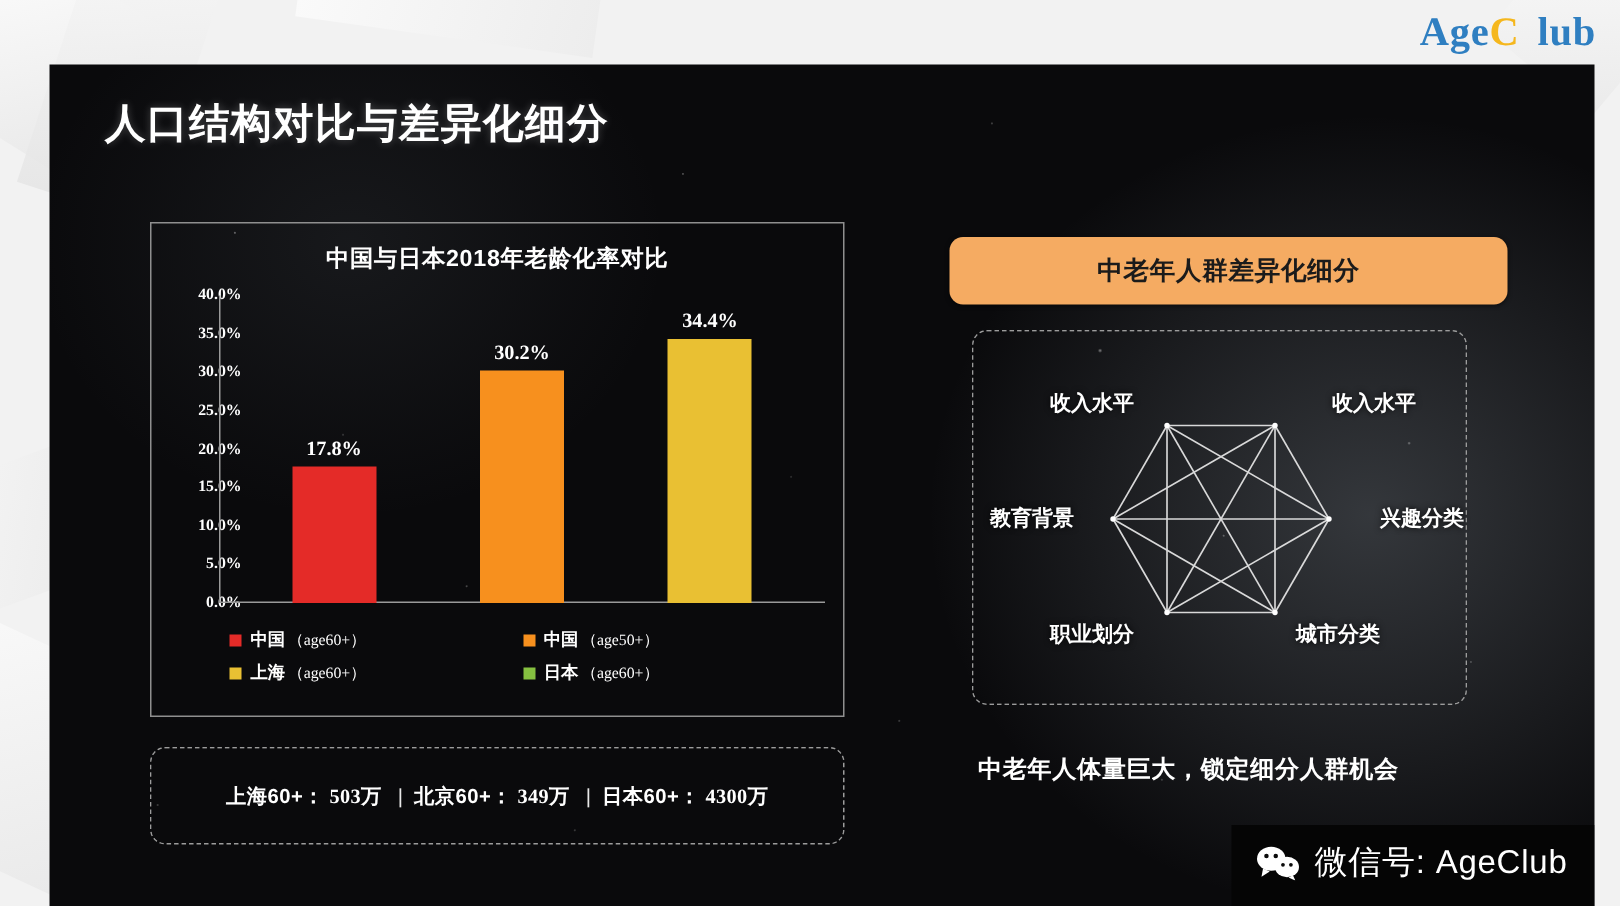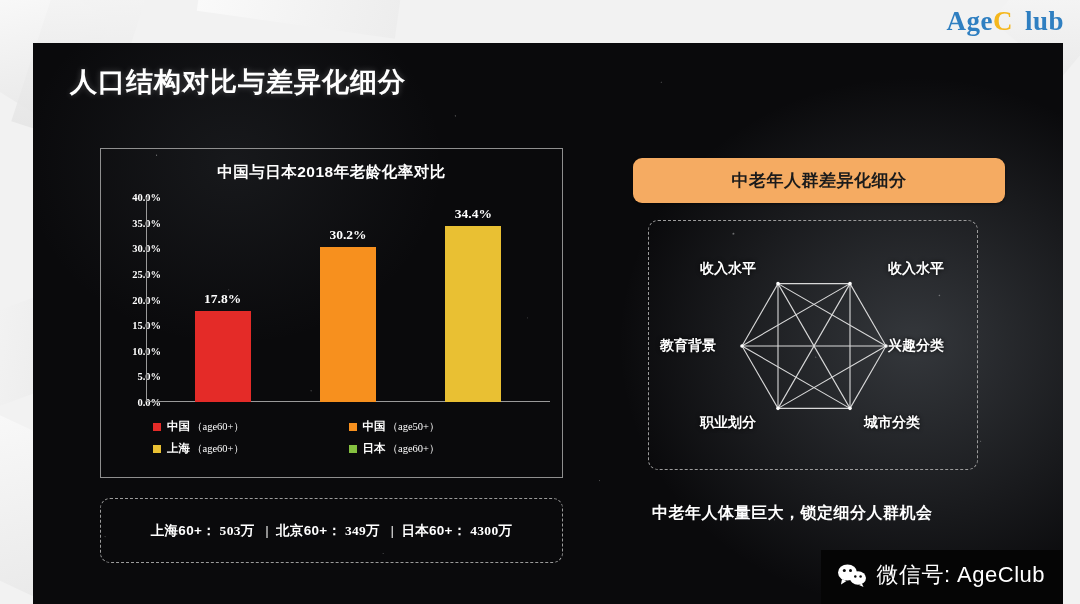--- a/index.html
+++ b/index.html
@@ -253,21 +253,21 @@
           <circle cx="129" cy="62.646170927520416" r="1.8" fill="#ffffff"></circle>
           <circle cx="201" cy="62.64617092752042" r="1.8" fill="#ffffff"></circle>
           <circle cx="237" cy="125" r="1.8" fill="#ffffff"></circle>
           <circle cx="201" cy="187.35382907247958" r="1.8" fill="#ffffff"></circle>
           <circle cx="129" cy="187.35382907247958" r="1.8" fill="#ffffff"></circle>
           <circle cx="93" cy="125.00000000000001" r="1.8" fill="#ffffff"></circle>
         </g>
     </svg>
   <div class="hex-label" style="left: 51px; top: 38.6462px;">收入水平</div>
       <div class="hex-label" style="left: 215px; top: 38.6462px; padding-left: 24px;">收入水平</div>
-      <div class="hex-label" style="left: 239px; top: 116px;">兴趣分类</div>
+      <div class="hex-label" style="left: 271px; top: 116px;">兴趣分类</div>
       <div class="hex-label" style="left: 215px; top: 193.354px;">城市分类</div>
       <div class="hex-label" style="left: 51px; top: 193.354px;">职业划分</div>
       <div class="hex-label" style="left: 11px; top: 116px;">教育背景</div>
     </div>
 
   <div id="tagline">中老年人体量巨大，锁定细分人群机会</div>
 
   <div id="wechat">
     <span id="wechat-icon">
       <svg width="30" height="24" viewBox="0 0 30 24">

